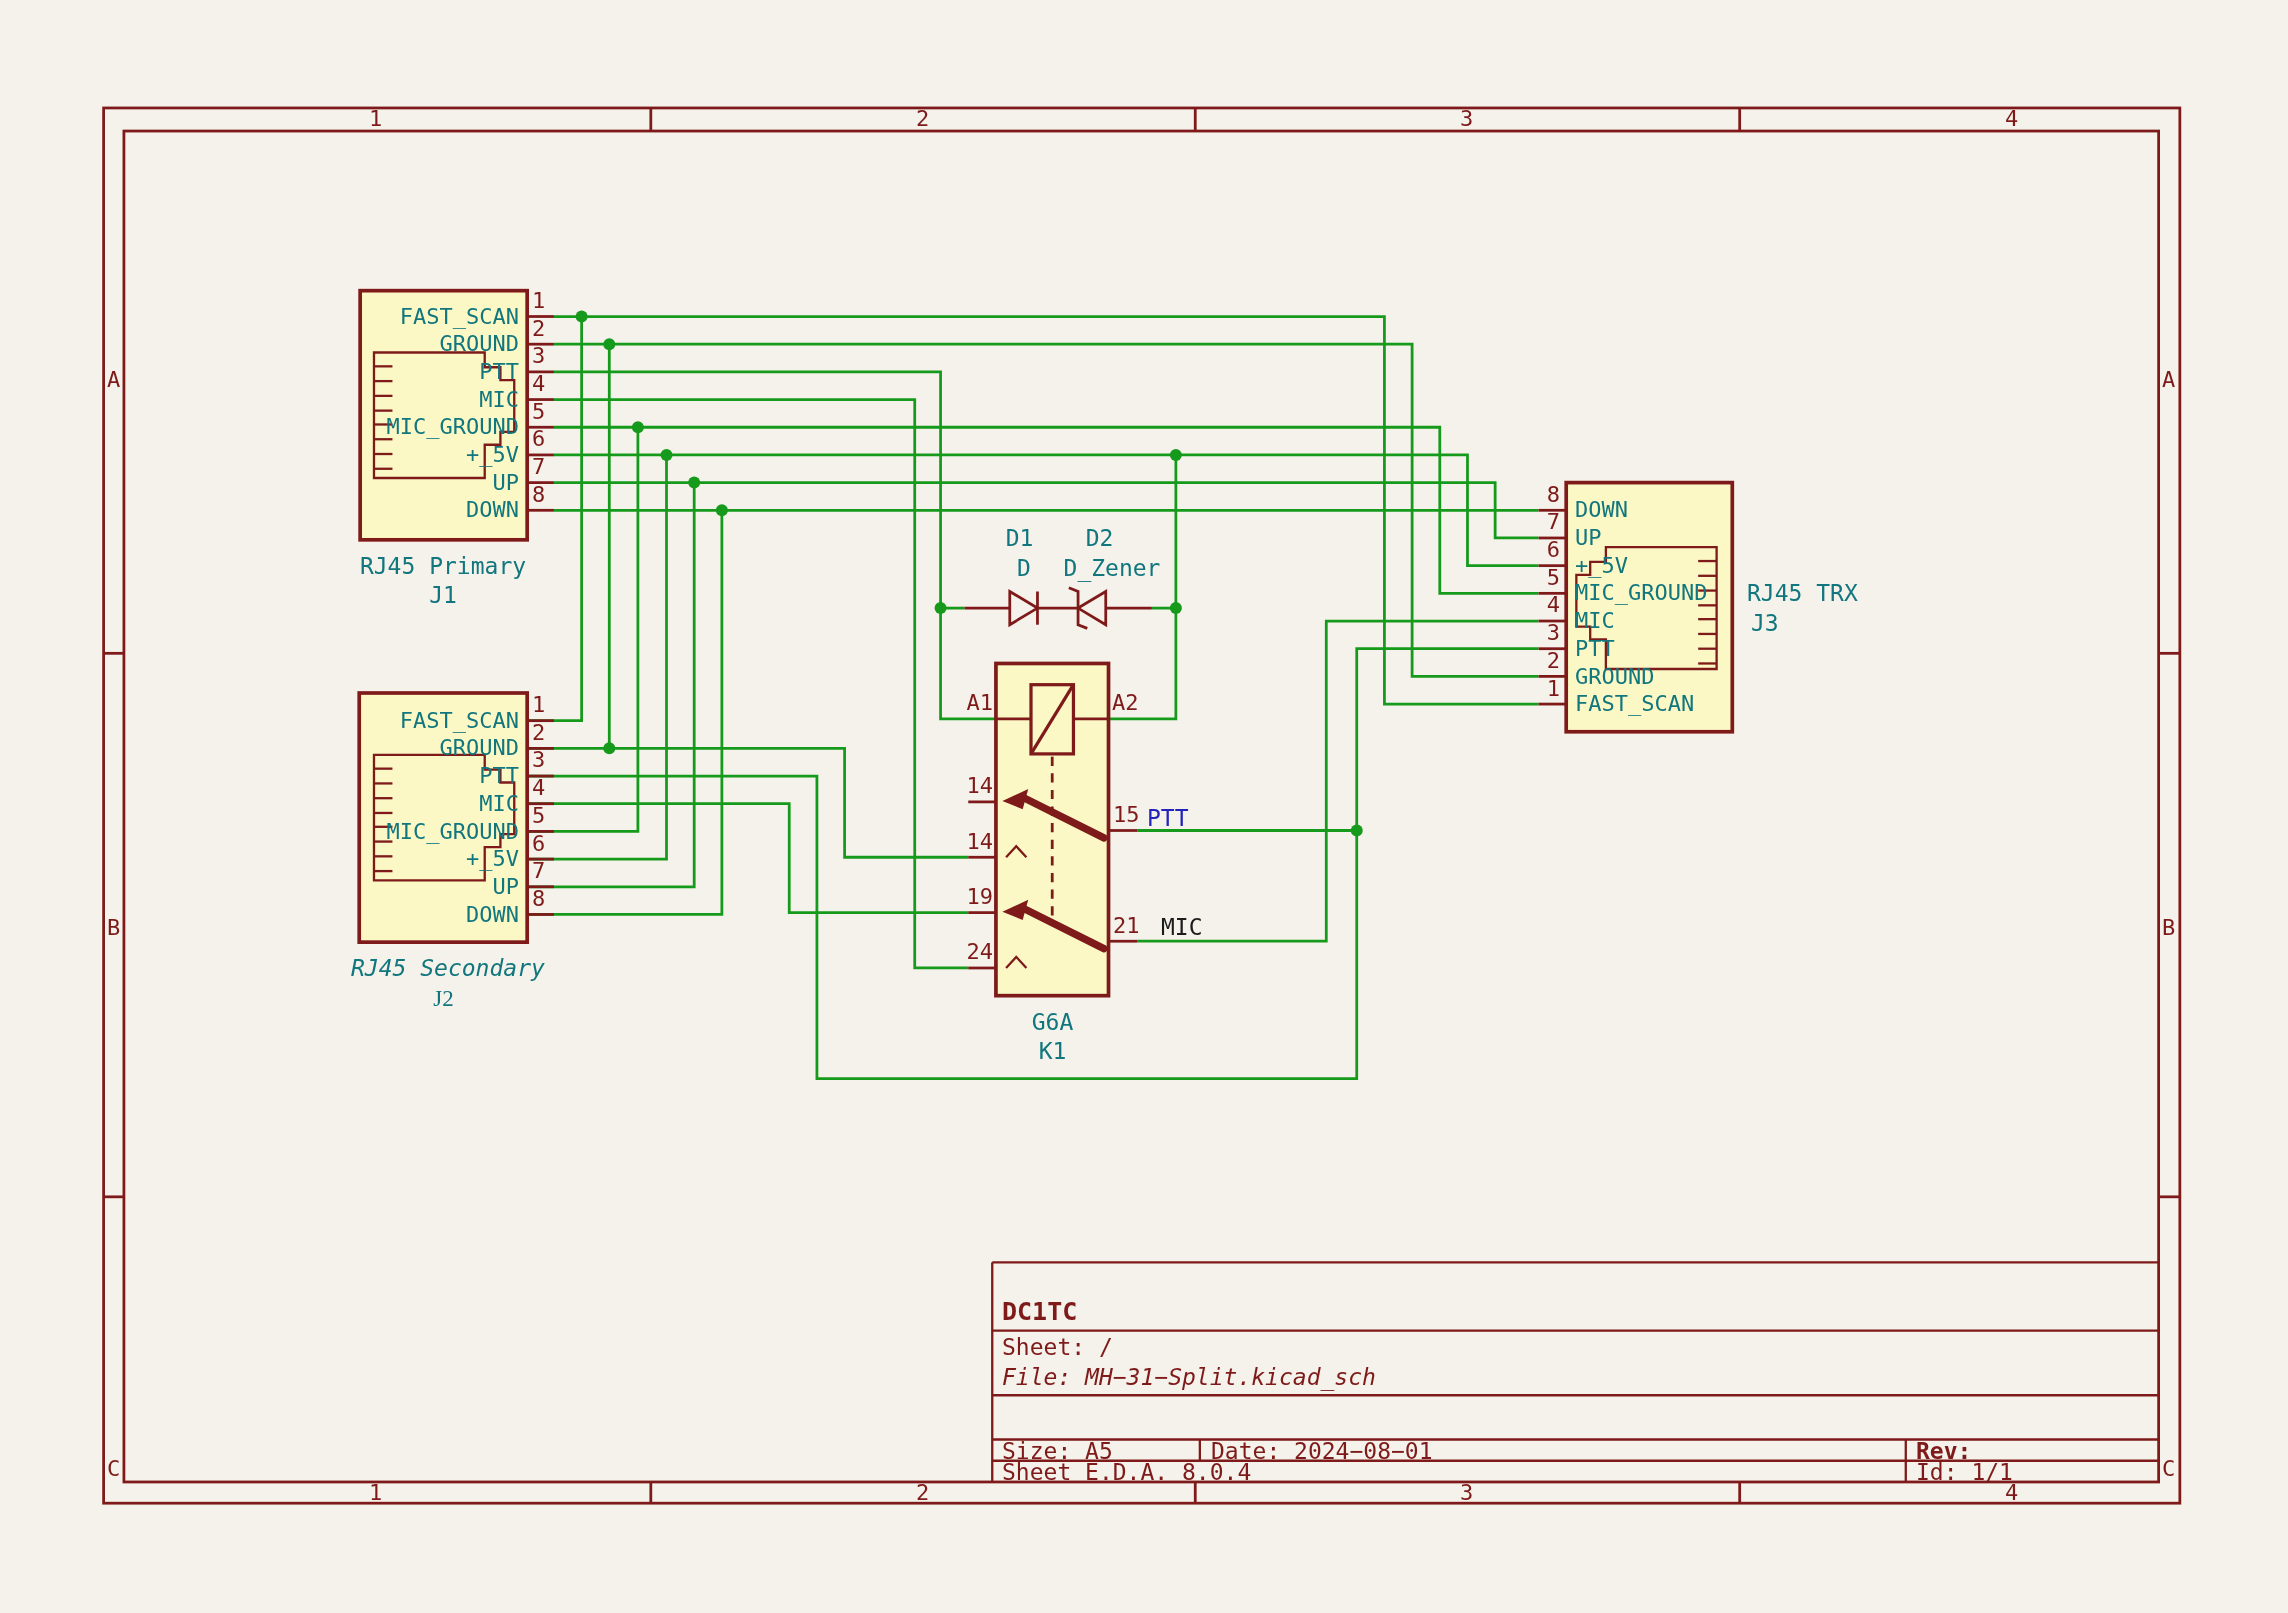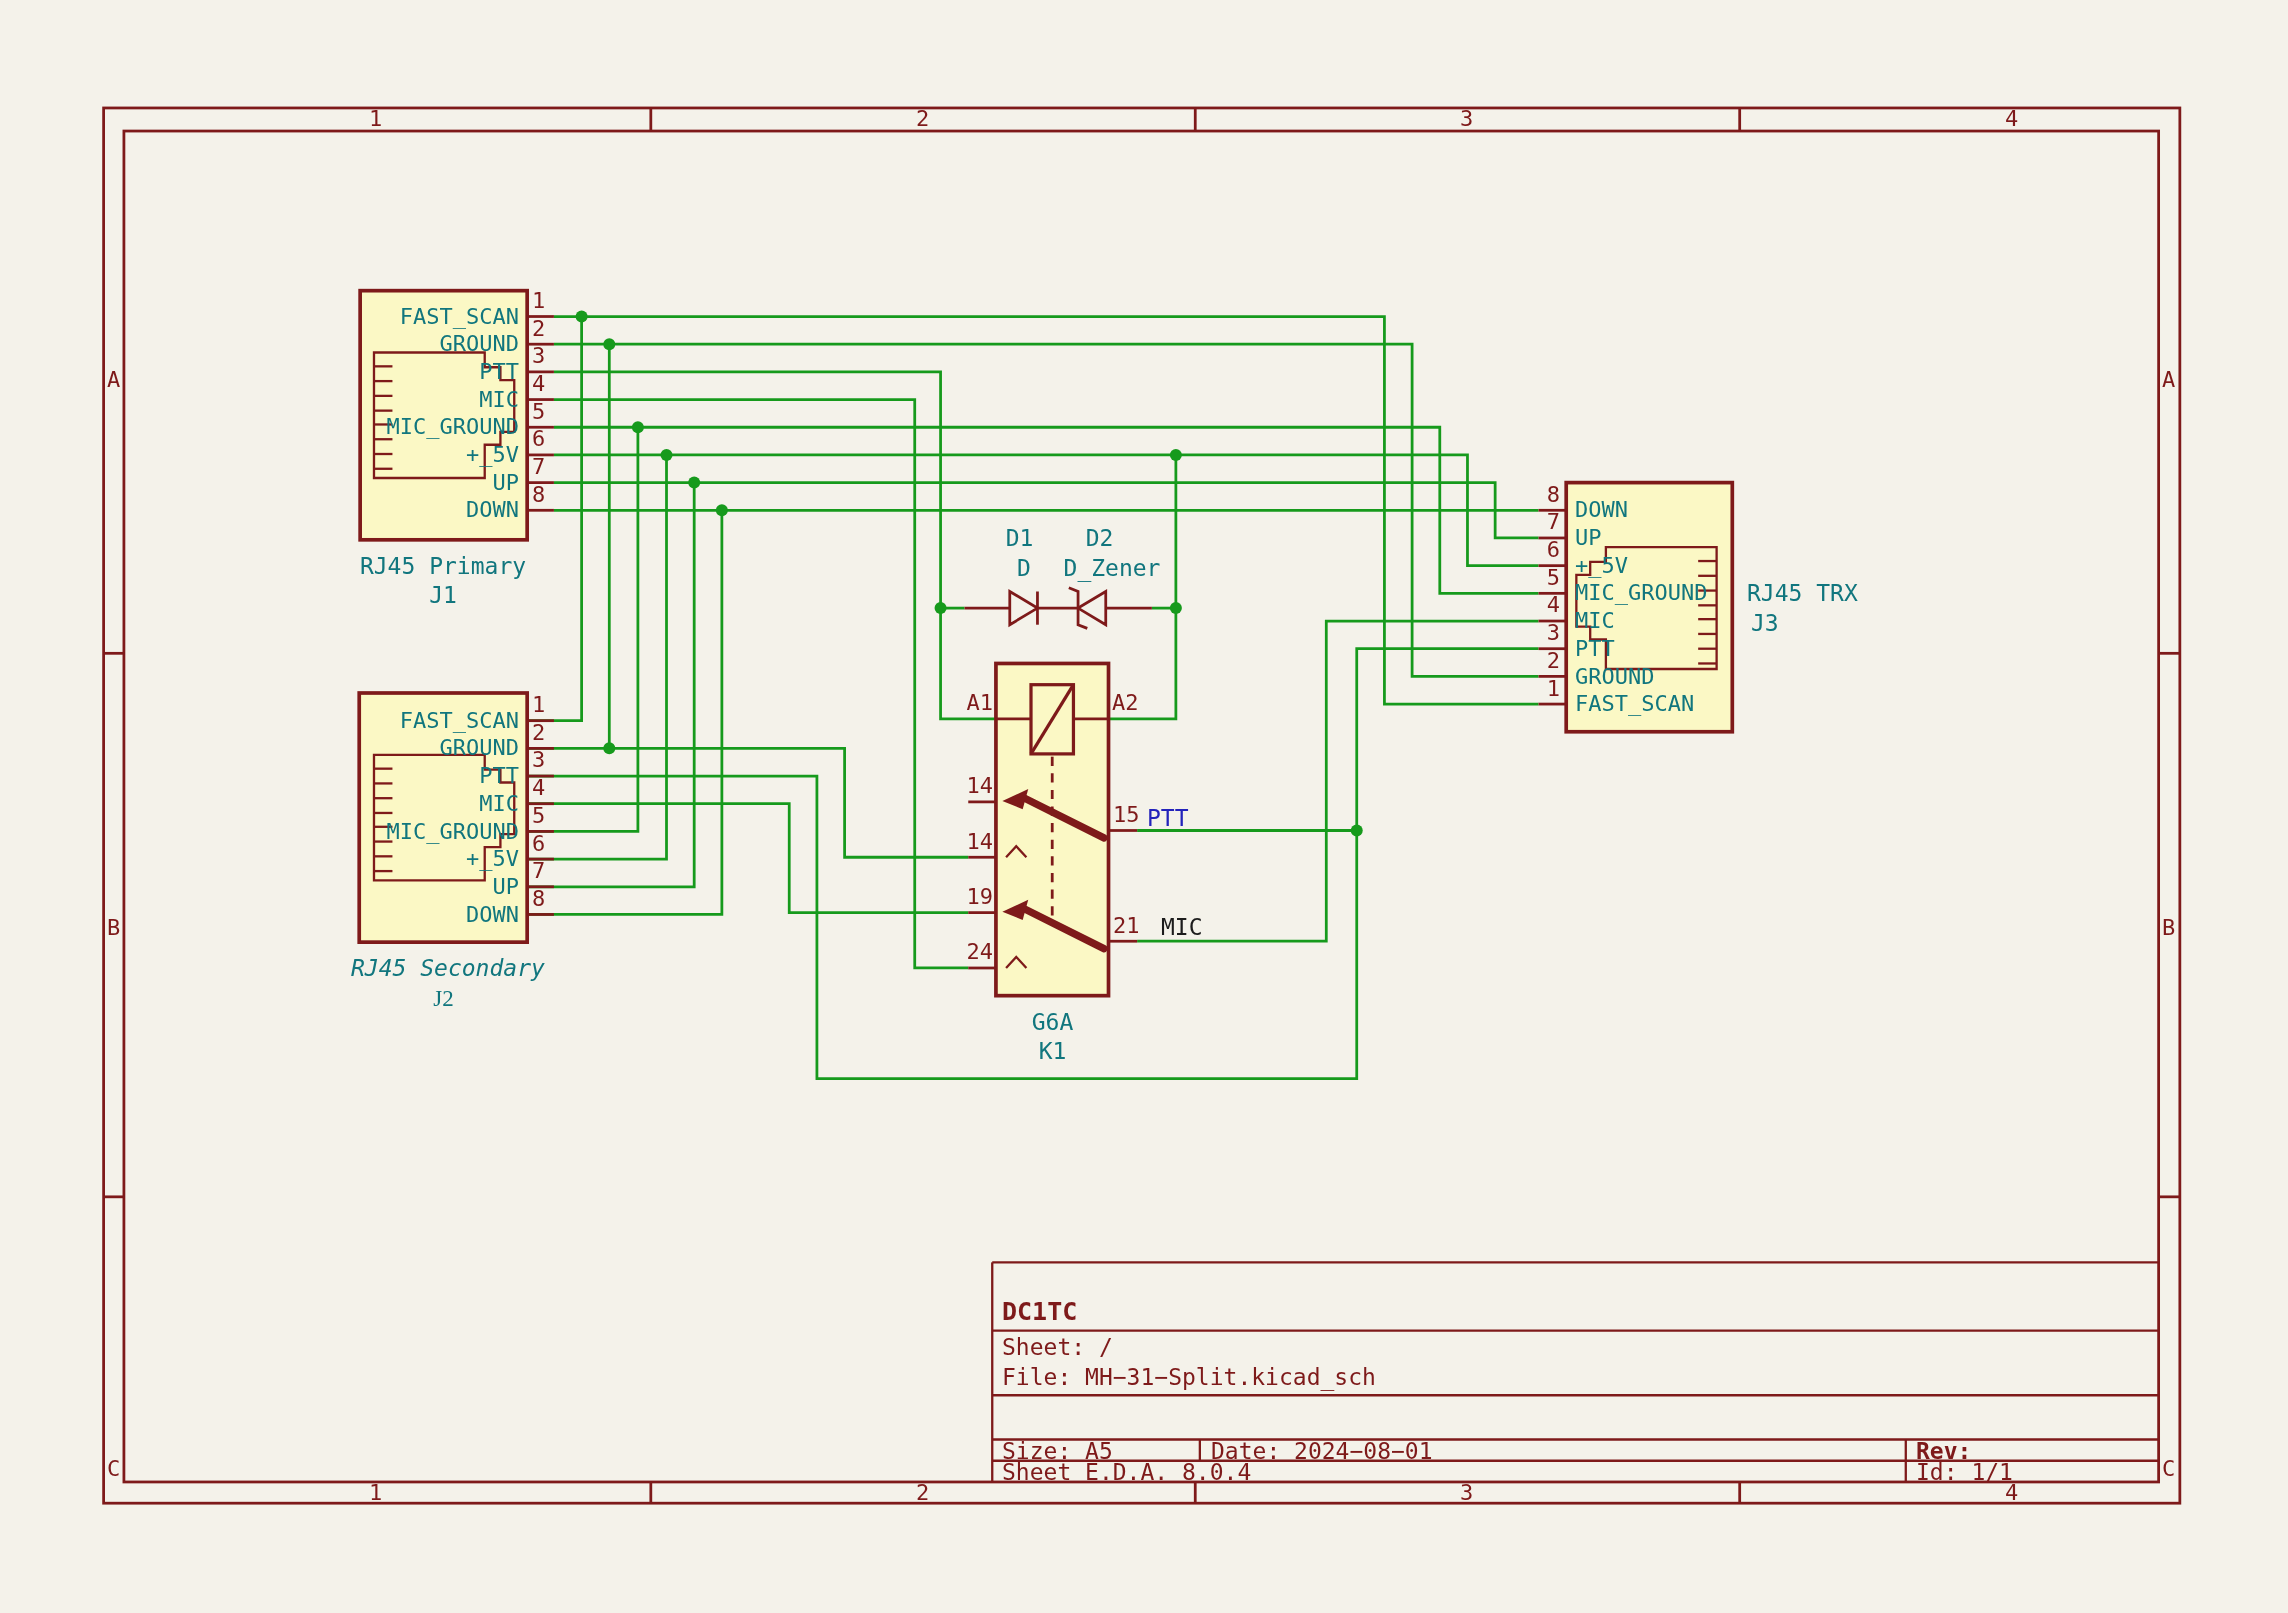--- a/index.html
+++ b/index.html
@@ -302,21 +302,21 @@
   <div class="txt ref ctr" style="left:992px;width:55px;top:538px;">D1</div>
   <div class="txt ref ctr" style="left:1072px;width:55px;top:538px;">D2</div>
   <div class="txt ref ctr" style="left:1001px;width:46px;top:568px;">D</div>
   <div class="txt ref ctr" style="left:1061px;width:102px;top:568px;">D_Zener</div>
 
   <div class="txt netlabel-ptt" style="left:1147px;top:818px;">PTT</div>
   <div class="txt netlabel-mic" style="left:1161px;top:927px;">MIC</div>
 
   <div class="txt tb tb-bold" style="left:1002px;top:1311px;font-size:25px;">DC1TC</div>
   <div class="txt tb" style="left:1002px;top:1347px;">Sheet: /</div>
-  <div class="txt tb" style="left:1002px;top:1377px;">File: MH−31−Split.kicad_sch</div>
+  <div class="txt tb" style="left:1002px;top:1377px;font-style:italic;">File: MH−31−Split.kicad_sch</div>
   <div class="txt tb" style="left:1002px;top:1451px;">Size: A5</div>
   <div class="txt tb" style="left:1211px;top:1451px;">Date: 2024−08−01</div>
   <div class="txt tb tb-bold" style="left:1916px;top:1451px;">Rev:</div>
   <div class="txt tb" style="left:1002px;top:1472px;">Sheet E.D.A. 8.0.4</div>
   <div class="txt tb" style="left:1916px;top:1472px;">Id: 1/1</div>
 
 </div>
 
 
 </body></html>

